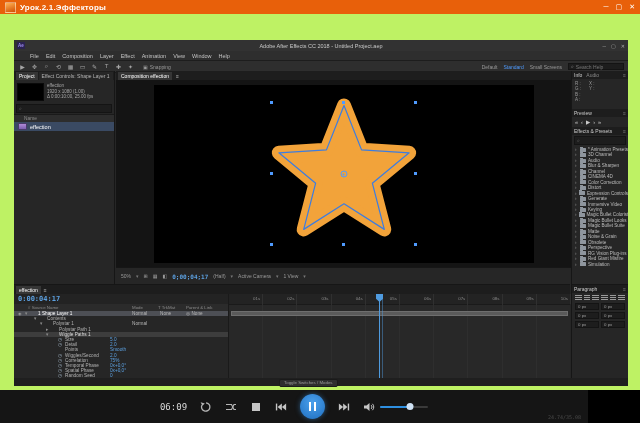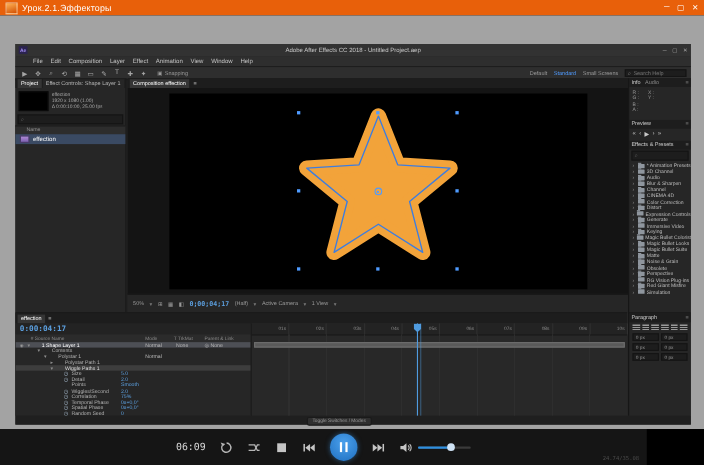--- a/index.html
+++ b/index.html
@@ -2,25 +2,25 @@
 <html><head>
 <meta charset="utf-8">
 <style>
   html,body{margin:0;padding:0;background:#444;}
   .screen{position:relative;width:640px;height:423px;background:#000;overflow:hidden;
     font-family:"Liberation Sans",sans-serif;-webkit-font-smoothing:antialiased;}
   
   .titlebar{position:absolute;top:0;left:0;width:640px;height:14px;background:#e8600a;
     display:flex;align-items:center;padding:0 5px;box-sizing:border-box;gap:4px;}
   .app-icon{width:9px;height:9px;background:linear-gradient(160deg,#ffb357,#d24e00);border:1px solid rgba(255,255,255,.4);flex:none;}
-  .ptitle{color:#fff;font-size:8px;font-weight:normal;letter-spacing:.2px;}
+  .ptitle{color:#fff;font-size:8px;font-weight:bold;letter-spacing:.2px;}
   .winbtns{margin-left:auto;display:flex;gap:7px;color:#fff;font-size:7px;}
   .winbtns span{cursor:default;}
   
-  .video{position:absolute;top:14px;left:0;width:640px;height:376px;background:#a3a3a3;}
+  .video{position:absolute;top:14px;left:0;width:640px;height:376px;background:#bef264;}
   
   .ae{position:absolute;left:14px;top:26px;width:614px;height:346px;background:#262626;color:#bdbdbd;font-size:6px;}
   .ae-titlebar{position:relative;height:11px;background:#323232;display:flex;align-items:center;justify-content:center;}
   .ae-title{font-size:5.5px;color:#c9c9c9;}
   .ae-icon{position:absolute;left:3px;top:2px;width:8px;height:7px;background:#2b2350;color:#9f8cf0;
     font-size:4.5px;line-height:7px;text-align:center;font-weight:bold;}
   .ae-winbtns{position:absolute;right:3px;top:0;height:11px;display:flex;align-items:center;gap:5px;font-size:5px;color:#aaa;}
   .ae-menubar{height:9px;background:#2e2e2e;display:flex;align-items:center;gap:7px;padding-left:16px;font-size:5.5px;color:#c4c4c4;border-bottom:1px solid #1d1d1d;}
   .ae-toolbar{height:11px;background:#2e2e2e;display:flex;align-items:center;gap:4px;padding:0 4px;border-bottom:1px solid #1a1a1a;}
   .tool{width:9px;text-align:center;font-size:6px;color:#a5a5a5;}

